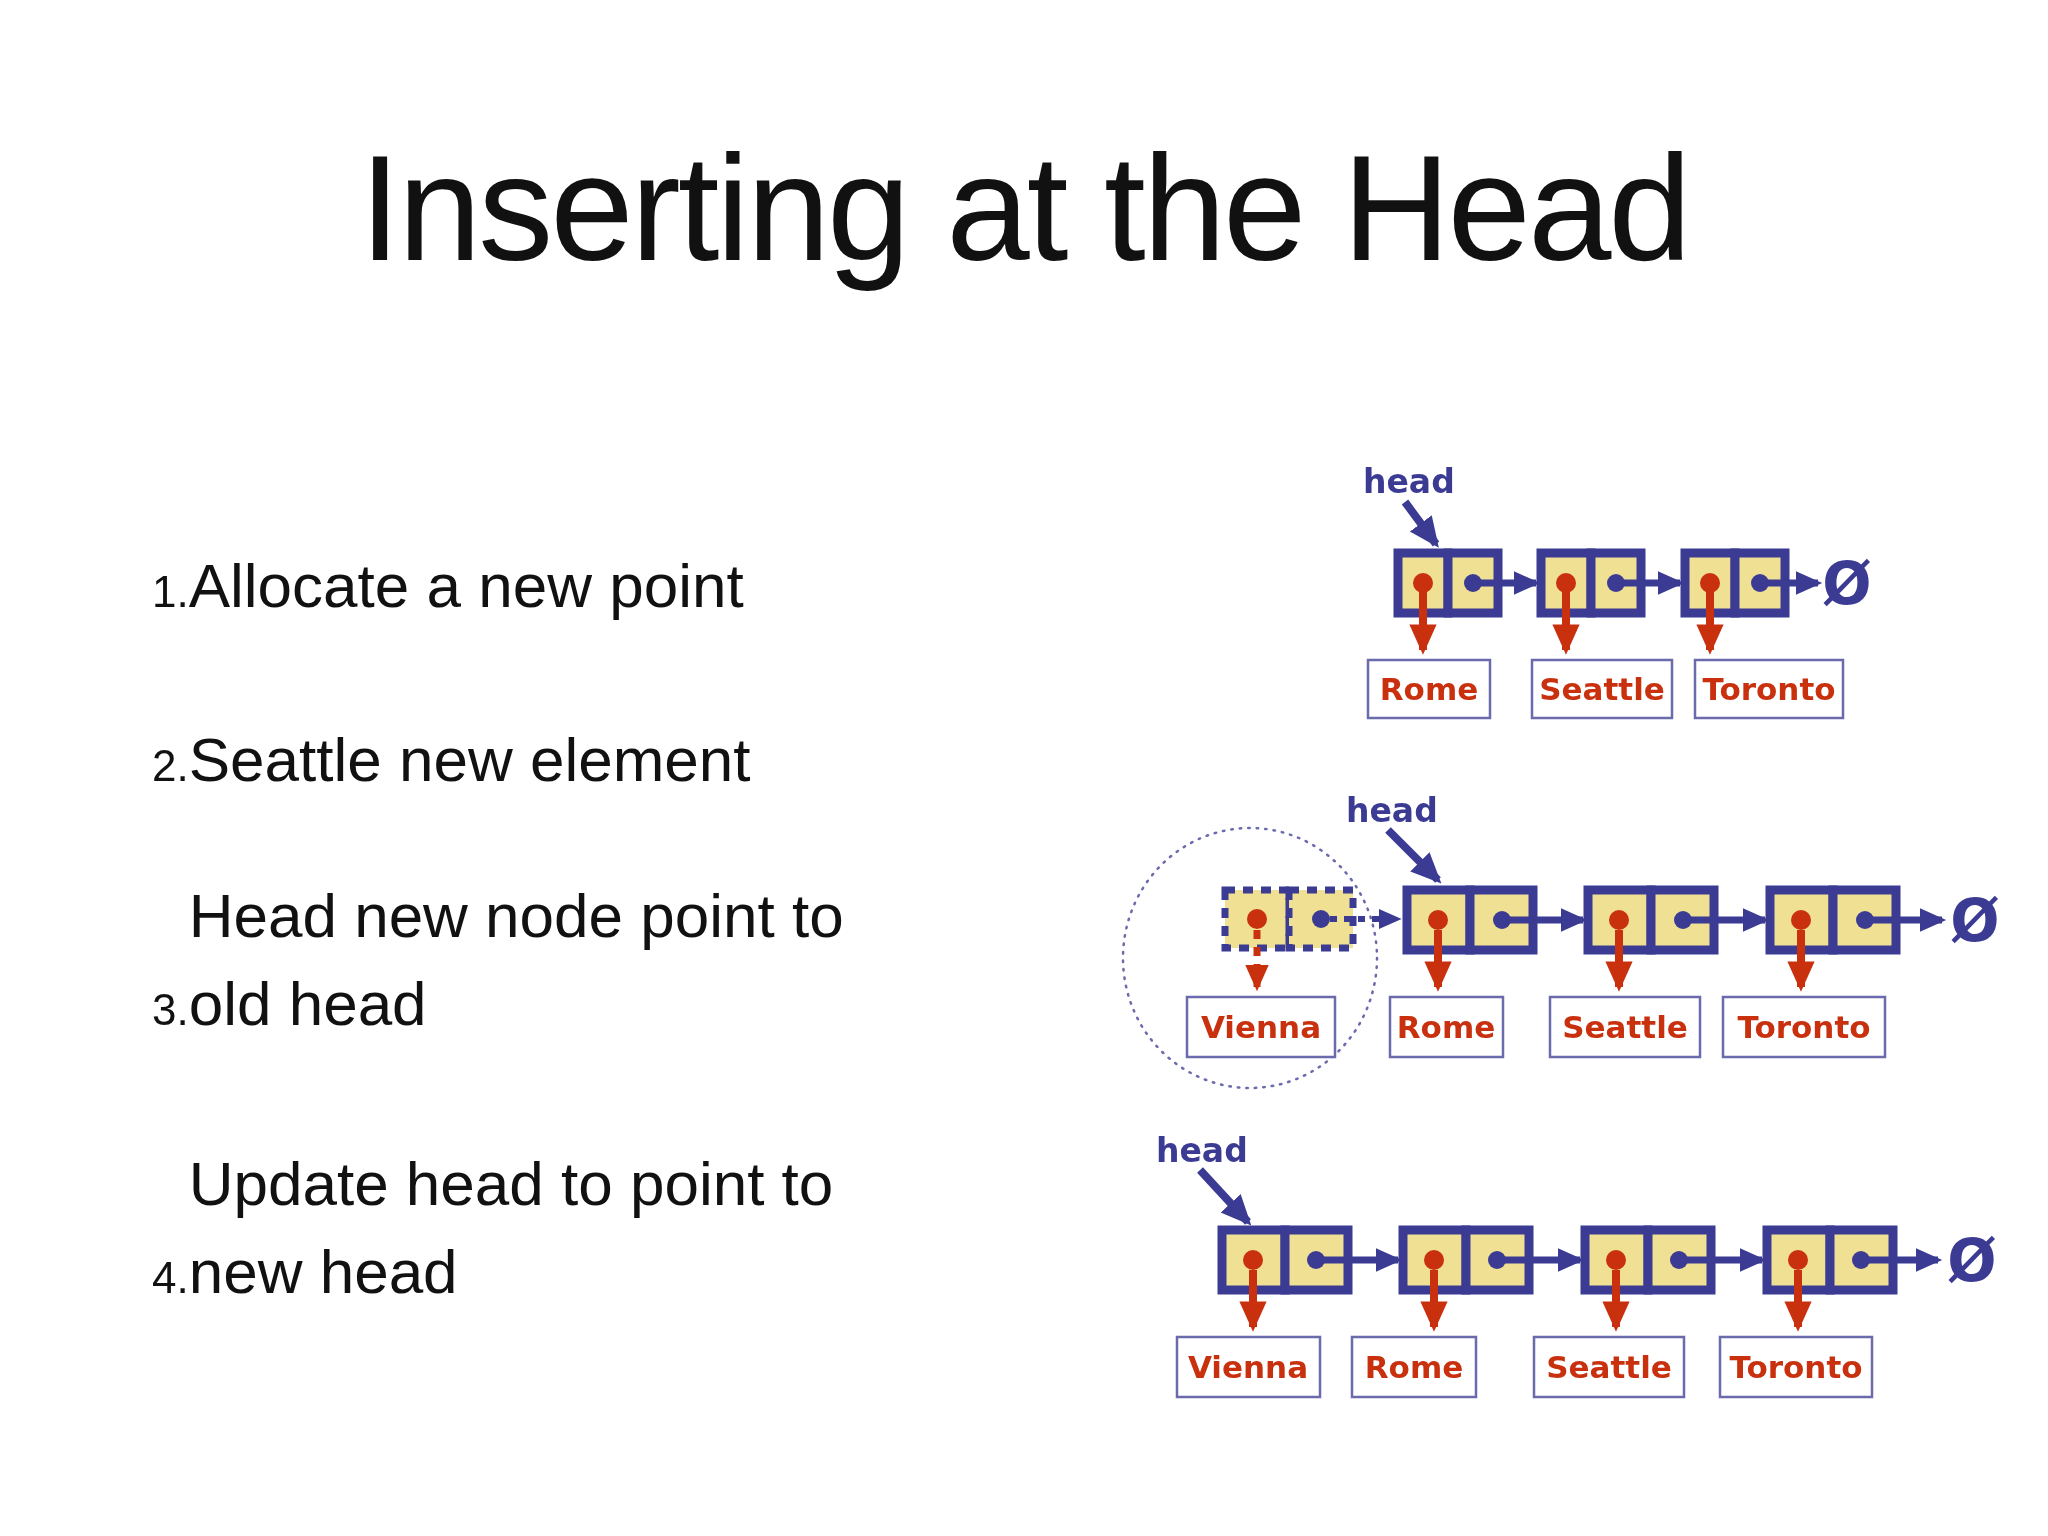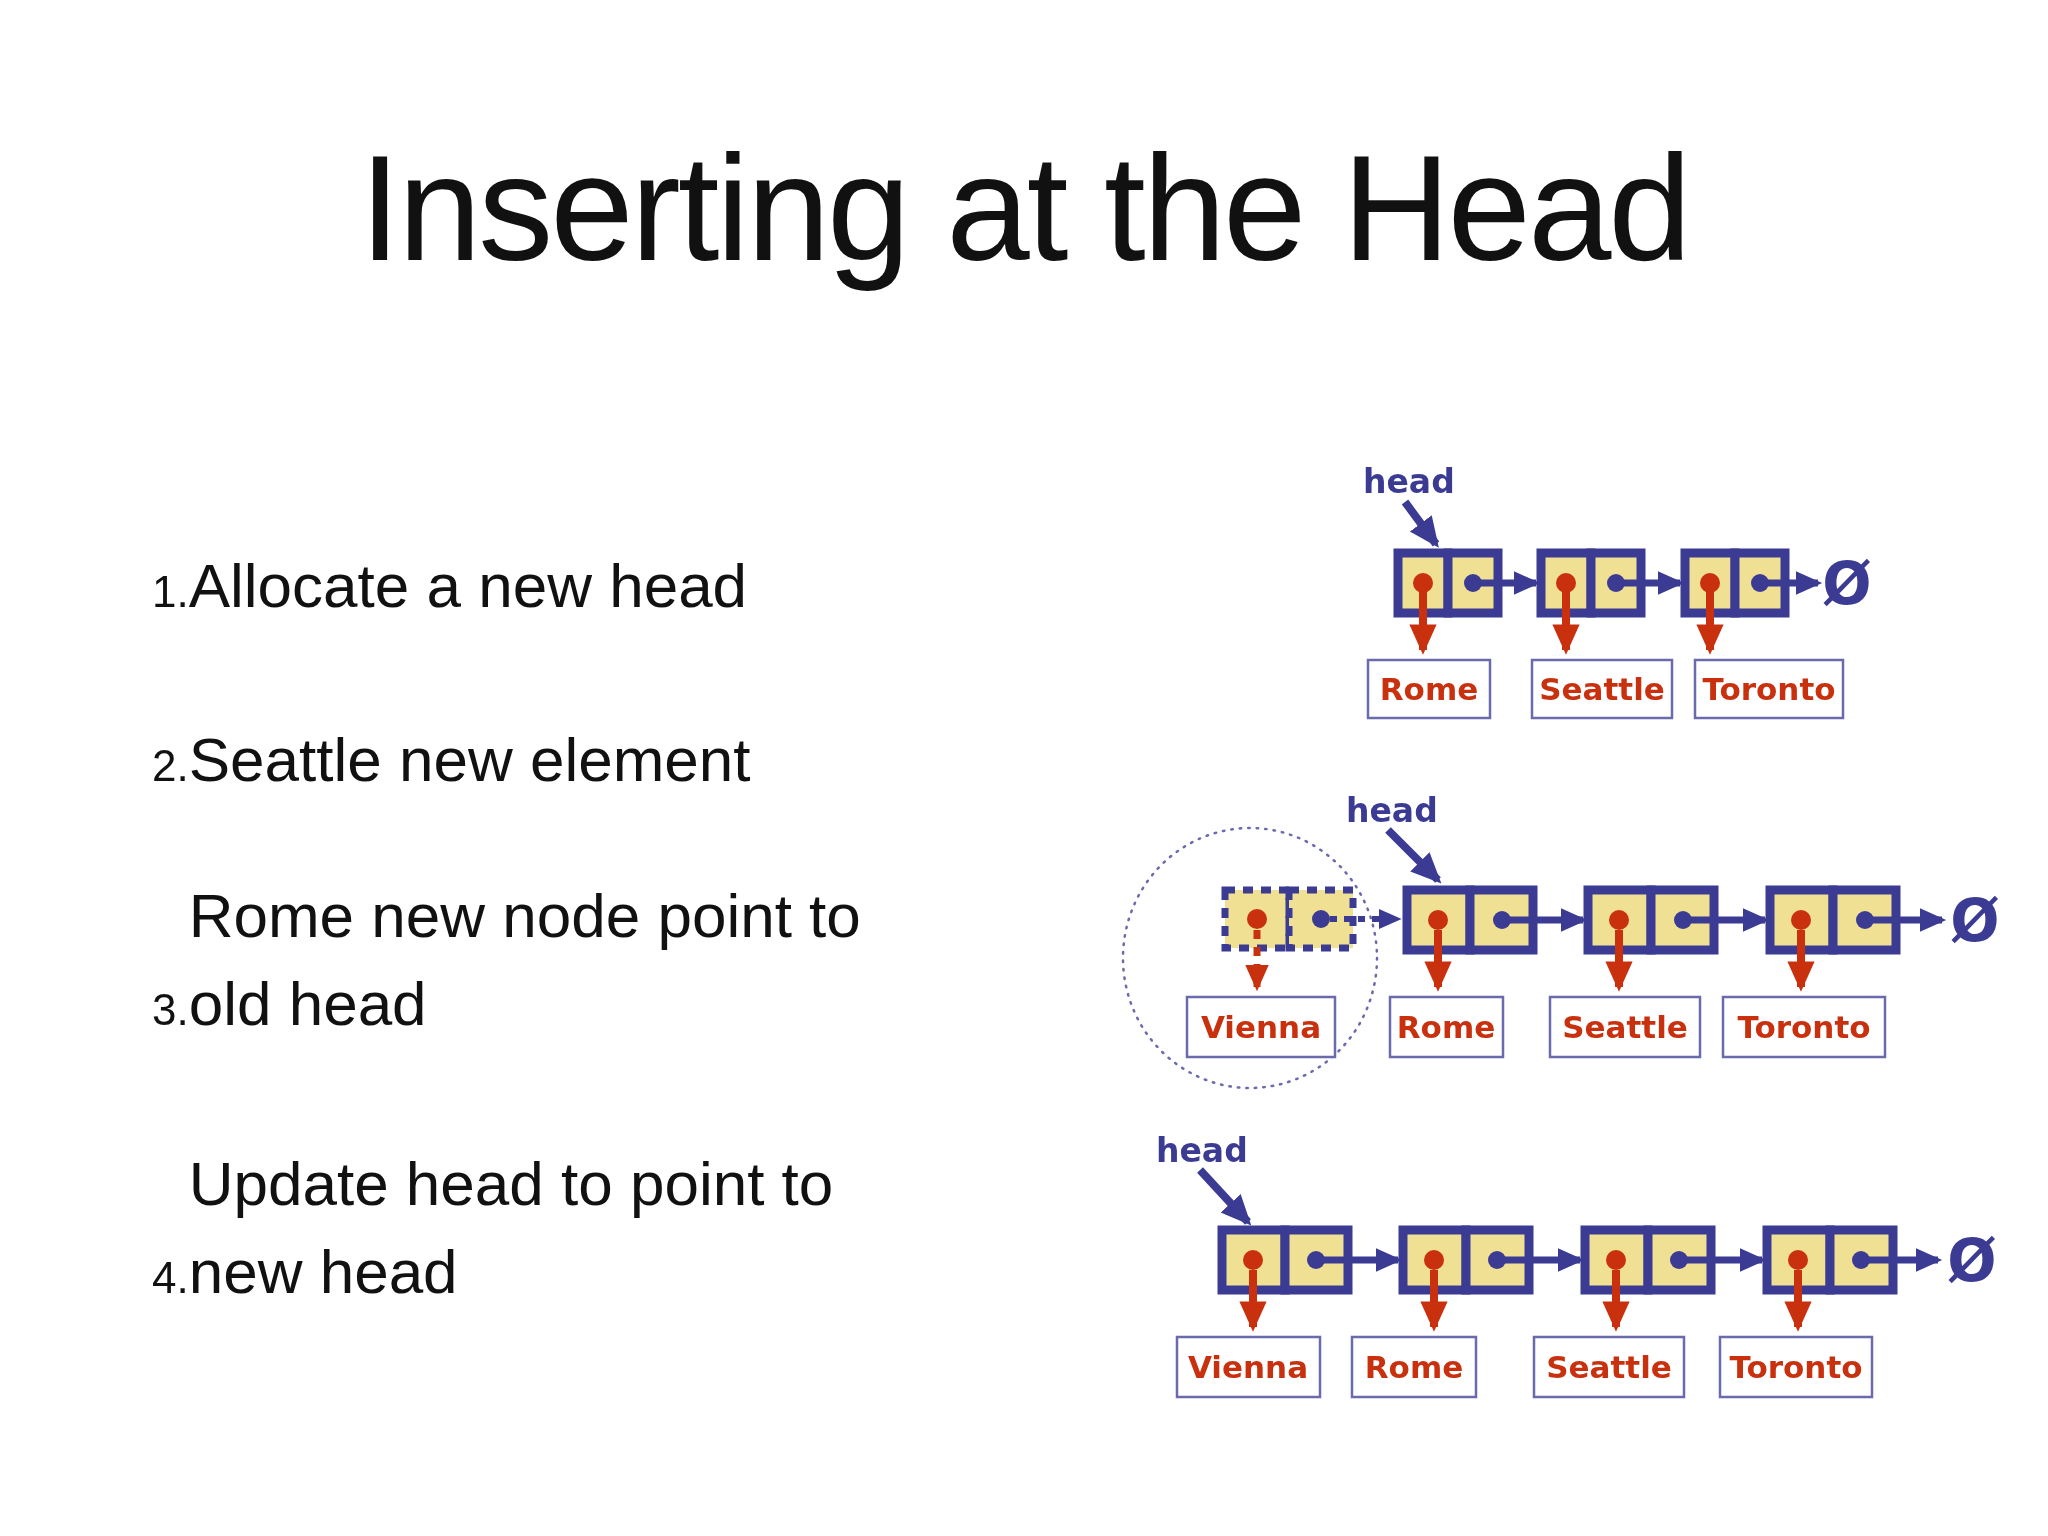--- a/index.html
+++ b/index.html
@@ -57,25 +57,25 @@
     <marker id="ar" viewBox="0 0 4 4" markerWidth="4" markerHeight="4" refX="3.2" refY="2" orient="auto" markerUnits="strokeWidth">
       <path class="mk-red" d="M0,0.3 L3.8,2 L0,3.7 Z"></path>
     </marker>
   </defs>
 </svg>
 
 <div class="slide">
 
   <div class="title">Inserting at the Head</div>
 
-  <div class="step" style="top:542px"><span class="step-num">1.</span><span class="step-text">Allocate a new head</span></div>
+  <div class="step" style="top:542px"><span class="step-num">1.</span><span class="step-text">Allocate a new point</span></div>
 
   <div class="step" style="top:716px"><span class="step-num">2.</span><span class="step-text">Seattle new element</span></div>
 
-  <div class="step" style="top:872px"><span class="step-num">3.</span><span class="step-text2"><span>Rome new node point to</span><br><span>old head</span></span></div>
+  <div class="step" style="top:872px"><span class="step-num">3.</span><span class="step-text2"><span>Head new node point to</span><br><span>old head</span></span></div>
 
   <div class="step" style="top:1140px"><span class="step-num">4.</span><span class="step-text2"><span>Update head to point to</span><br><span>new head</span></span></div>
 
   <svg class="diagram" style="left:1330px;top:440px" width="718" height="300" viewBox="0 0 718 300">
     <text class="headtext" x="33" y="53">head</text>
     <line class="headarrow" x1="75" y1="62" x2="106" y2="104"></line>
 
     <g>
       <rect class="cell" x="68" y="113" width="50" height="60"></rect>
       <rect class="cell" x="118" y="113" width="50" height="60"></rect>

